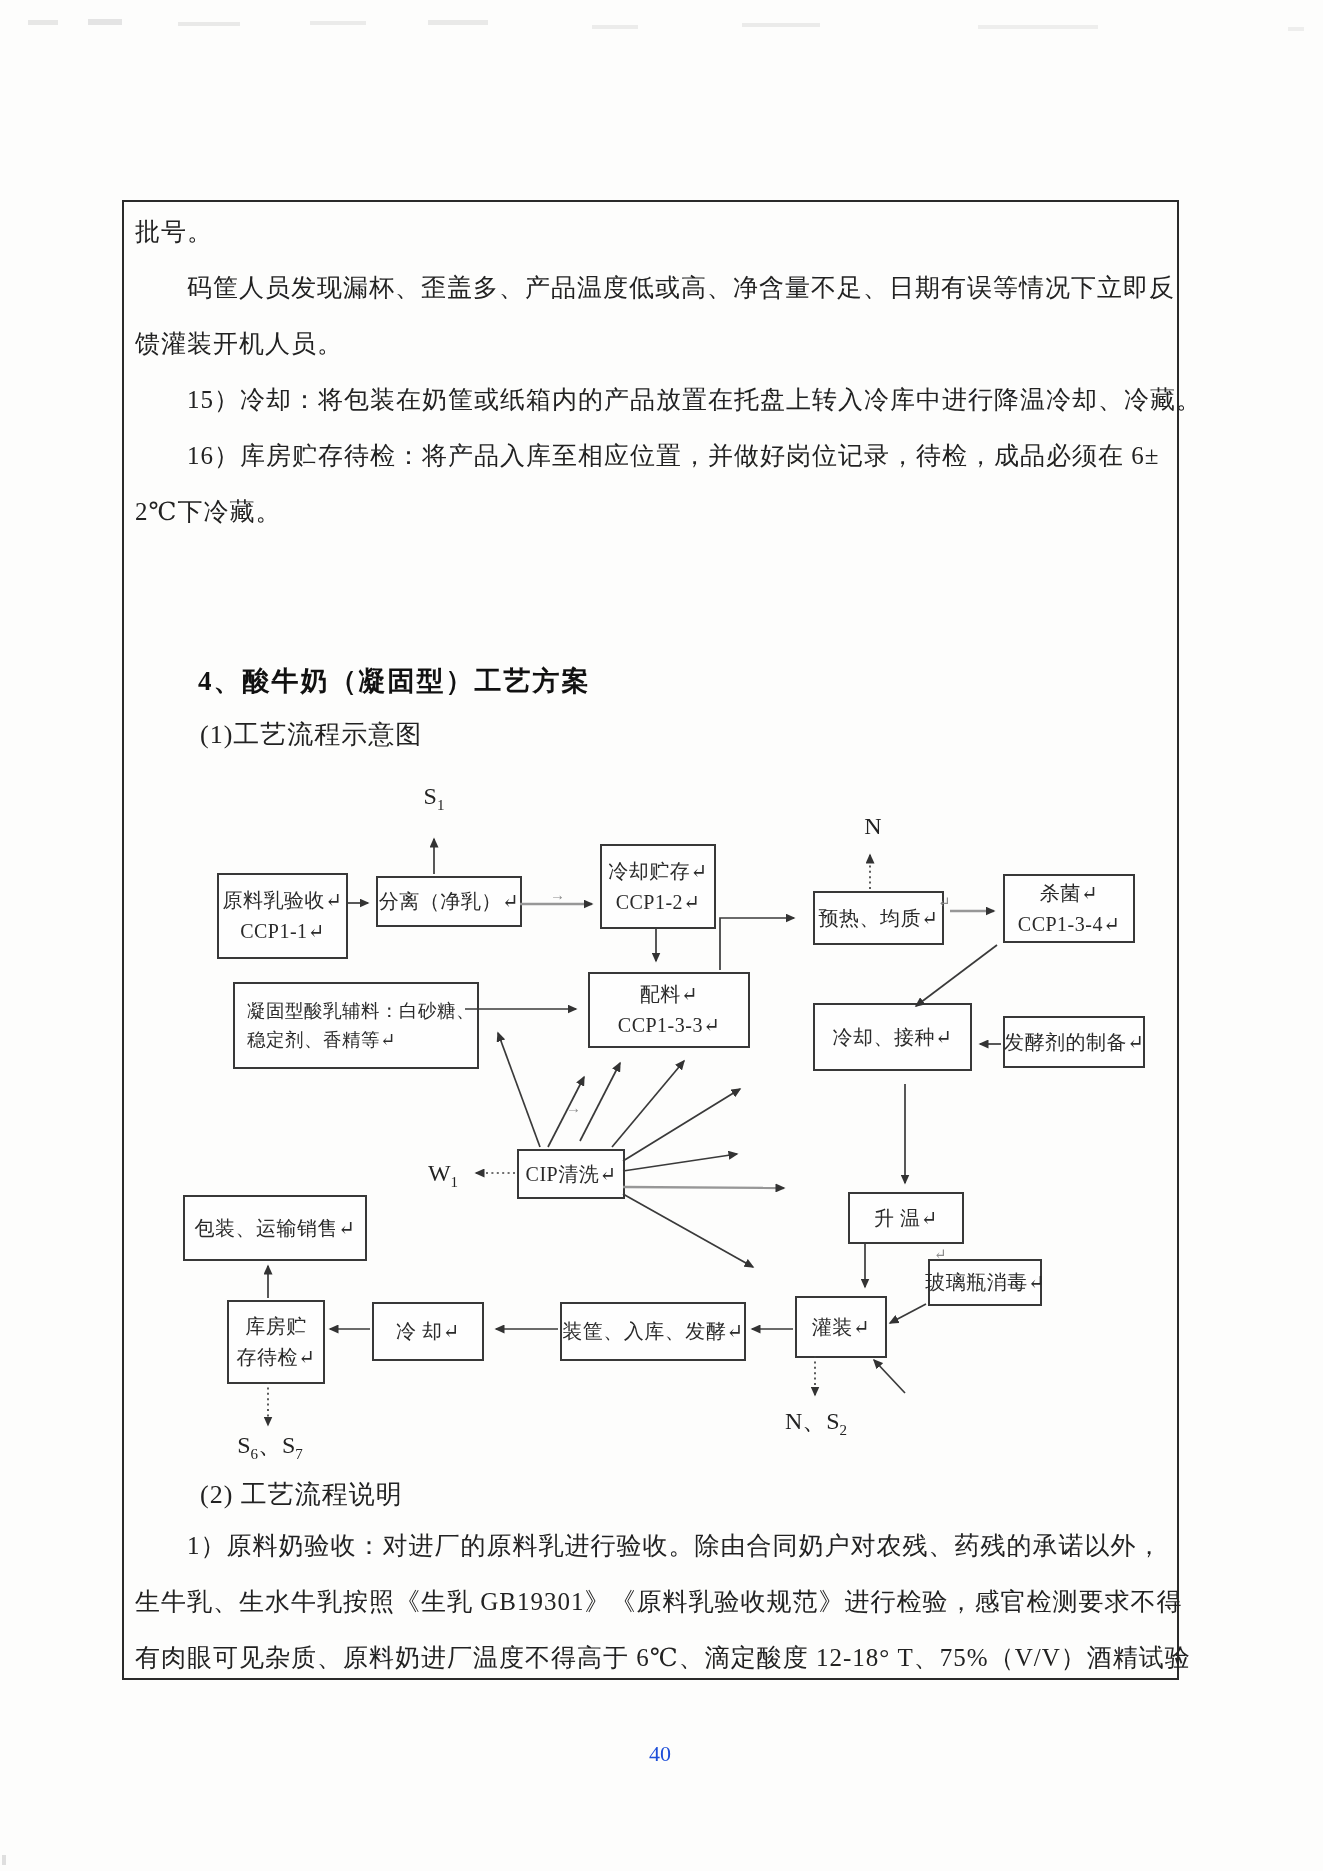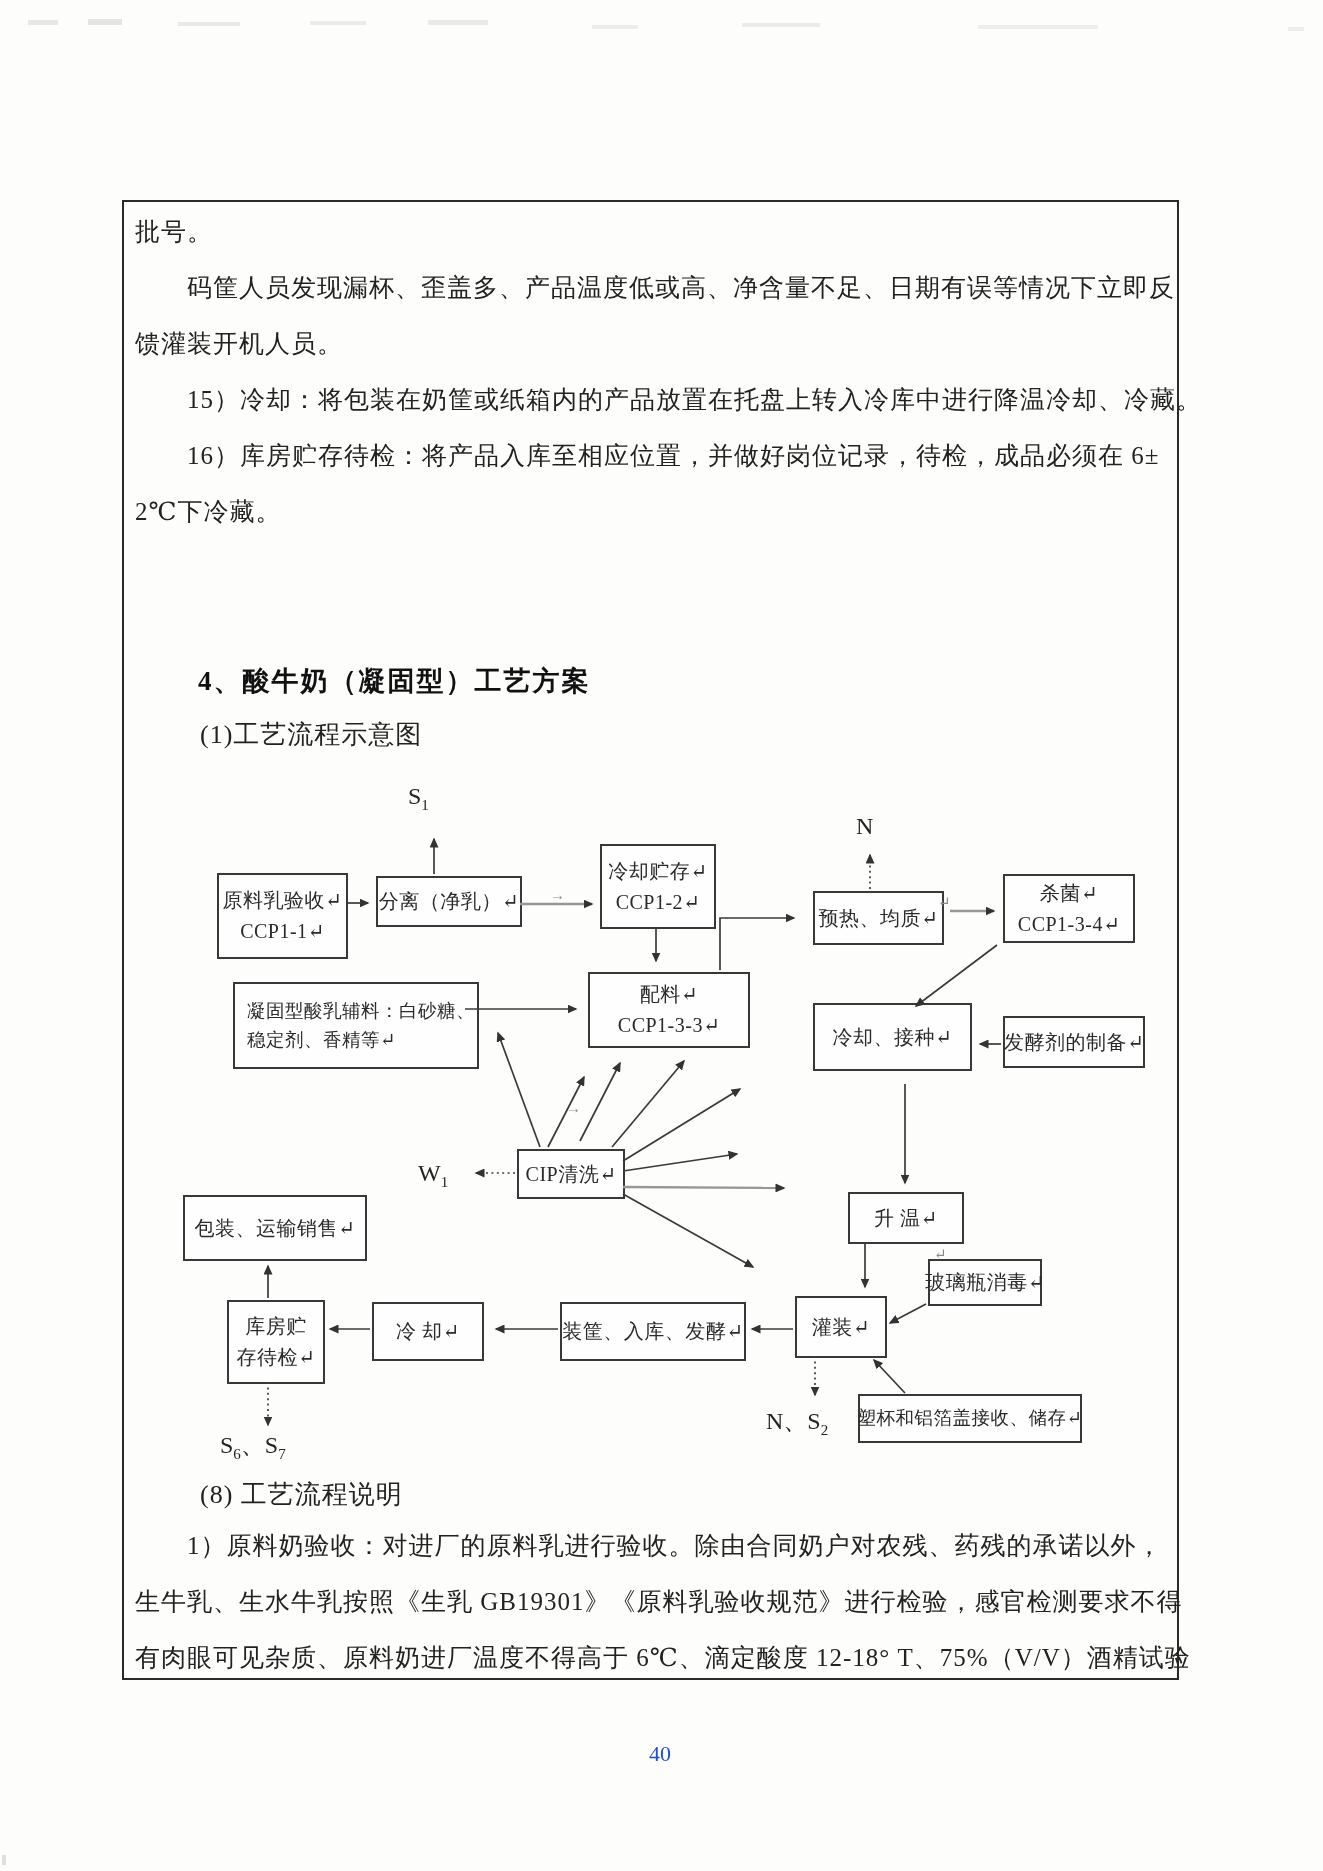--- a/index.html
+++ b/index.html
@@ -38,21 +38,21 @@
   
   .fbox{
     position:absolute;border:2px solid #383838;background:rgba(255,255,255,.6);
     display:flex;flex-direction:column;justify-content:center;align-items:center;
     font-size:20px;line-height:1.55;color:#2a2a2a;letter-spacing:.5px;
     white-space:nowrap;
   }
   .fbox.leftalign{align-items:flex-start;padding-left:12px;text-align:right;}
   .fbox.small{font-size:18.5px;}
   .flabel{
-    position:absolute;font-size:24px;color:#232323;white-space:nowrap;text-align:left;
+    position:absolute;font-size:24px;color:#232323;white-space:nowrap;text-align:center;
   }
   .flabel sub{font-size:15px;}
   .stray{
     position:absolute;color:#8d8d8d;font-size:15px;white-space:nowrap;
   }
   svg.arrows{position:absolute;left:0;top:0;pointer-events:none;}
   .arr{stroke:#3a3a3a;stroke-width:1.7;fill:none;}
   .arr.gray{stroke:#979797;stroke-width:2.4;}
   .arr.dot{stroke:#3f3f3f;stroke-width:1.7;stroke-dasharray:2 3.4;}
   
@@ -134,23 +134,20 @@
     <div>CIP清洗↵</div>
   </div>
   <div class="fbox" style="left:848px;top:1175px;width:112px;height:48px">
     <div>升 温↵</div>
   </div>
   <div class="fbox" style="left:928px;top:1242px;width:110px;height:43px">
     <div>玻璃瓶消毒↵</div>
   </div>
   <div class="fbox" style="left:795px;top:1279px;width:88px;height:58px">
     <div>灌装↵</div>
-  </div>
-  <div class="fbox small" style="left:858px;top:1377px;width:220px;height:45px">
-    <div>塑杯和铝箔盖接收、储存↵</div>
   </div>
   <div class="fbox" style="left:560px;top:1285px;width:182px;height:55px">
     <div>装筐、入库、发酵↵</div>
   </div>
   <div class="fbox" style="left:372px;top:1285px;width:108px;height:55px">
     <div>冷 却↵</div>
   </div>
   <div class="fbox" style="left:227px;top:1283px;width:94px;height:80px">
     <div>库房贮</div>
     <div>存待检↵</div>
@@ -204,20 +201,20 @@
     <line class="arr gray" x1="520" y1="887" x2="592" y2="887" marker-end="url(#ah)"></line>
     <line class="arr gray" x1="950" y1="894" x2="994" y2="894" marker-end="url(#ah)"></line>
     <line class="arr gray" x1="623" y1="1170" x2="784" y2="1171" marker-end="url(#ah)"></line>
 
     <line class="arr dot" x1="870" y1="872" x2="870" y2="838" marker-end="url(#ah)"></line>
     <line class="arr dot" x1="515" y1="1156" x2="476" y2="1156" marker-end="url(#ah)"></line>
     <line class="arr dot" x1="815" y1="1339" x2="815" y2="1378" marker-end="url(#ah)"></line>
     <line class="arr dot" x1="268" y1="1365" x2="268" y2="1408" marker-end="url(#ah)"></line>
   </svg>
 
-  <div class="h-sub" style="top:1460px">(8) 工艺流程说明</div>
+  <div class="h-sub" style="top:1460px">(2) 工艺流程说明</div>
   <div class="tline indent" style="top:1514px">1）原料奶验收：对进厂的原料乳进行验收。除由合同奶户对农残、药残的承诺以外，</div>
   <div class="tline" style="top:1570px">生牛乳、生水牛乳按照《生乳 GB19301》《原料乳验收规范》进行检验，感官检测要求不得</div>
   <div class="tline" style="top:1626px">有肉眼可见杂质、原料奶进厂温度不得高于 6℃、滴定酸度 12-18° T、75%（V/V）酒精试验</div>
 
   <div class="pagenum">40</div>
 
 </div>
 
 </body></html>

